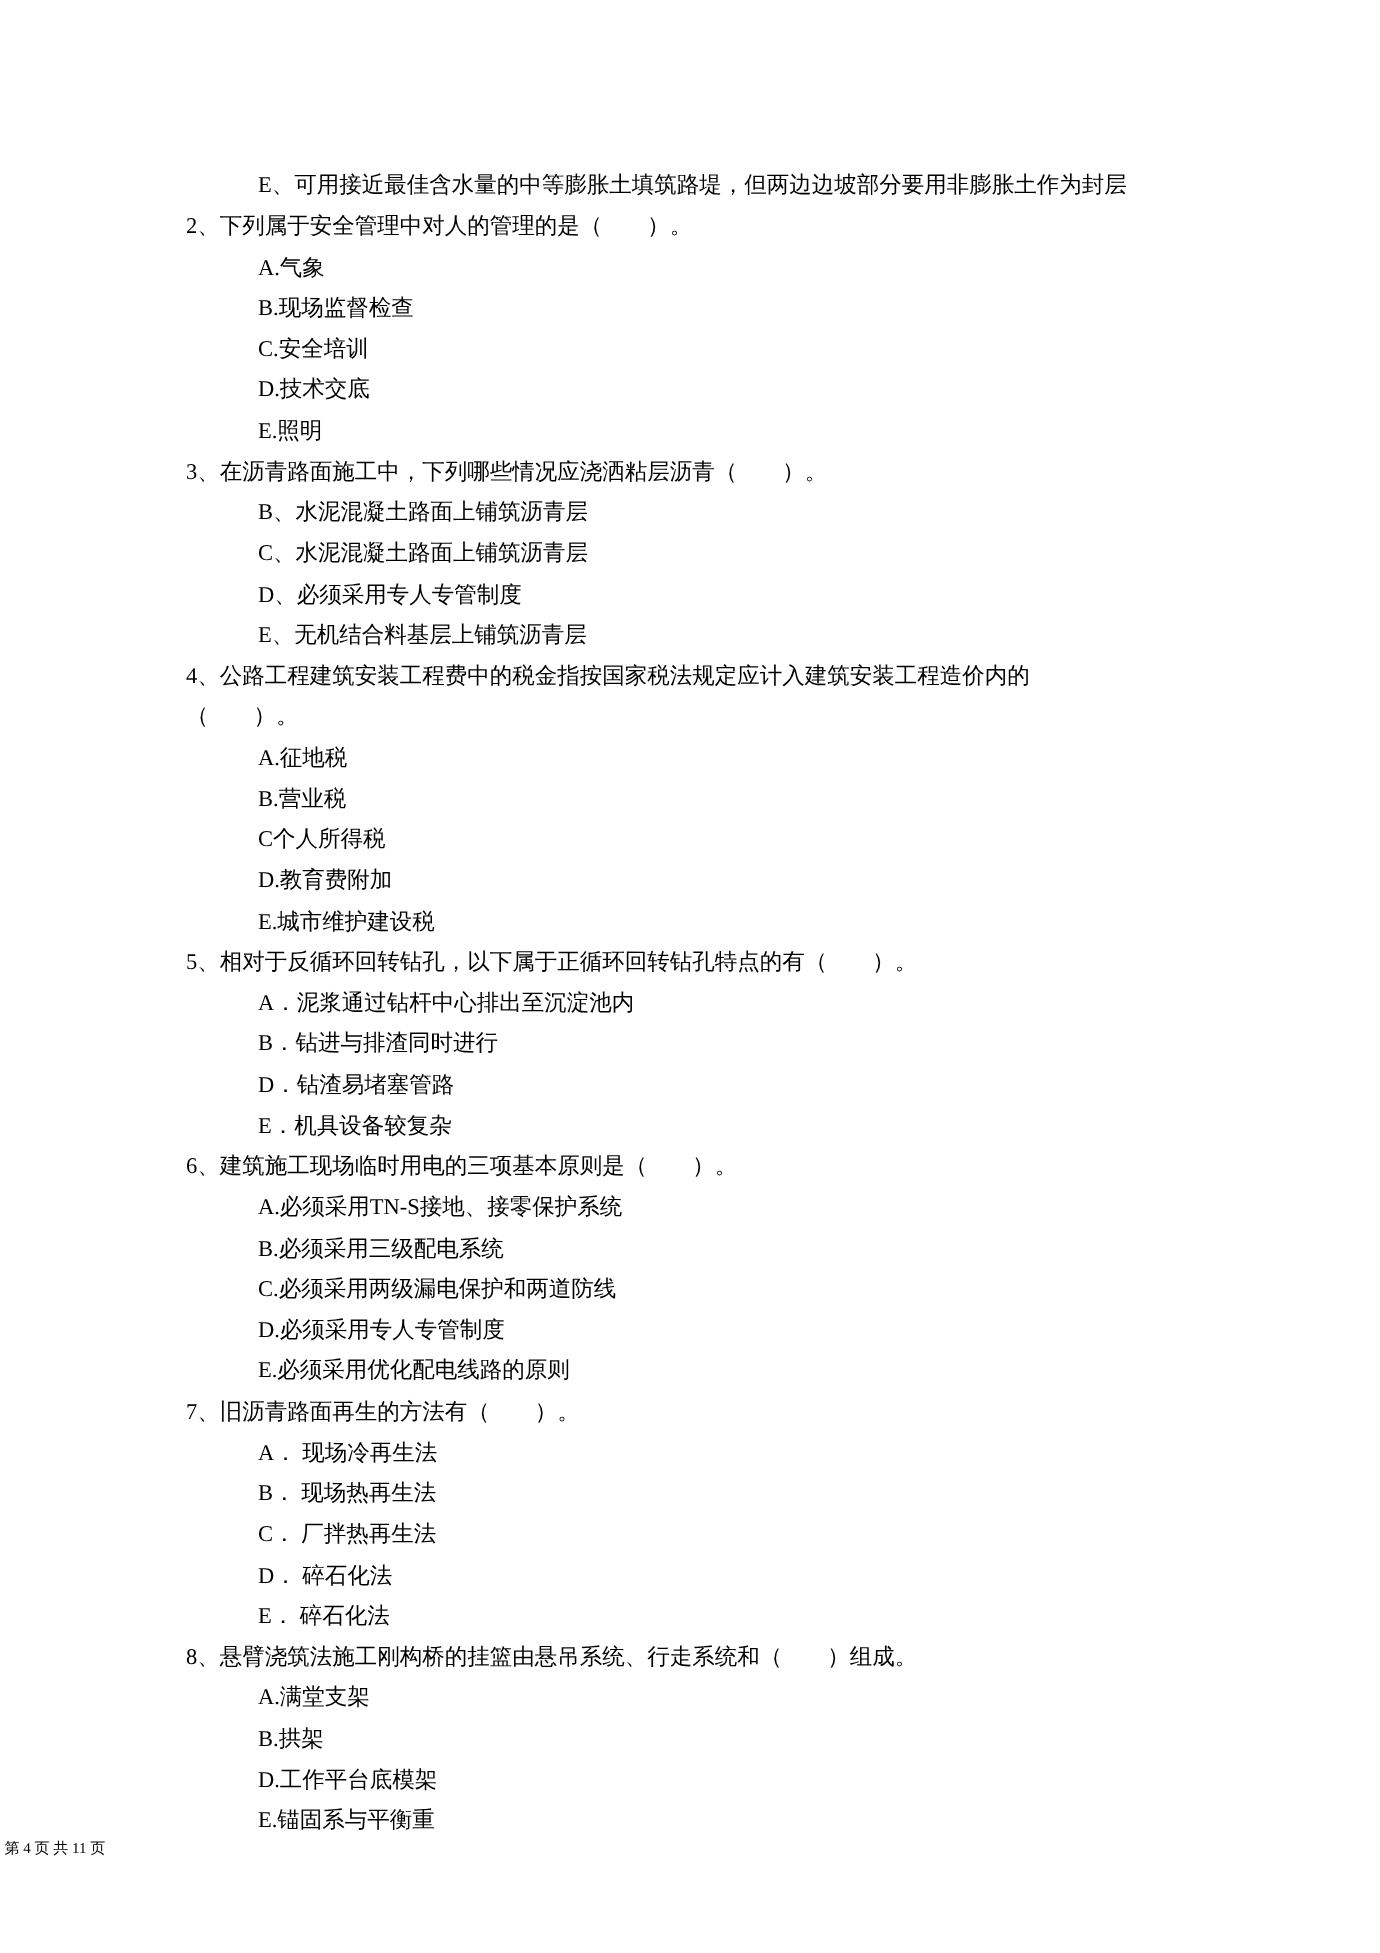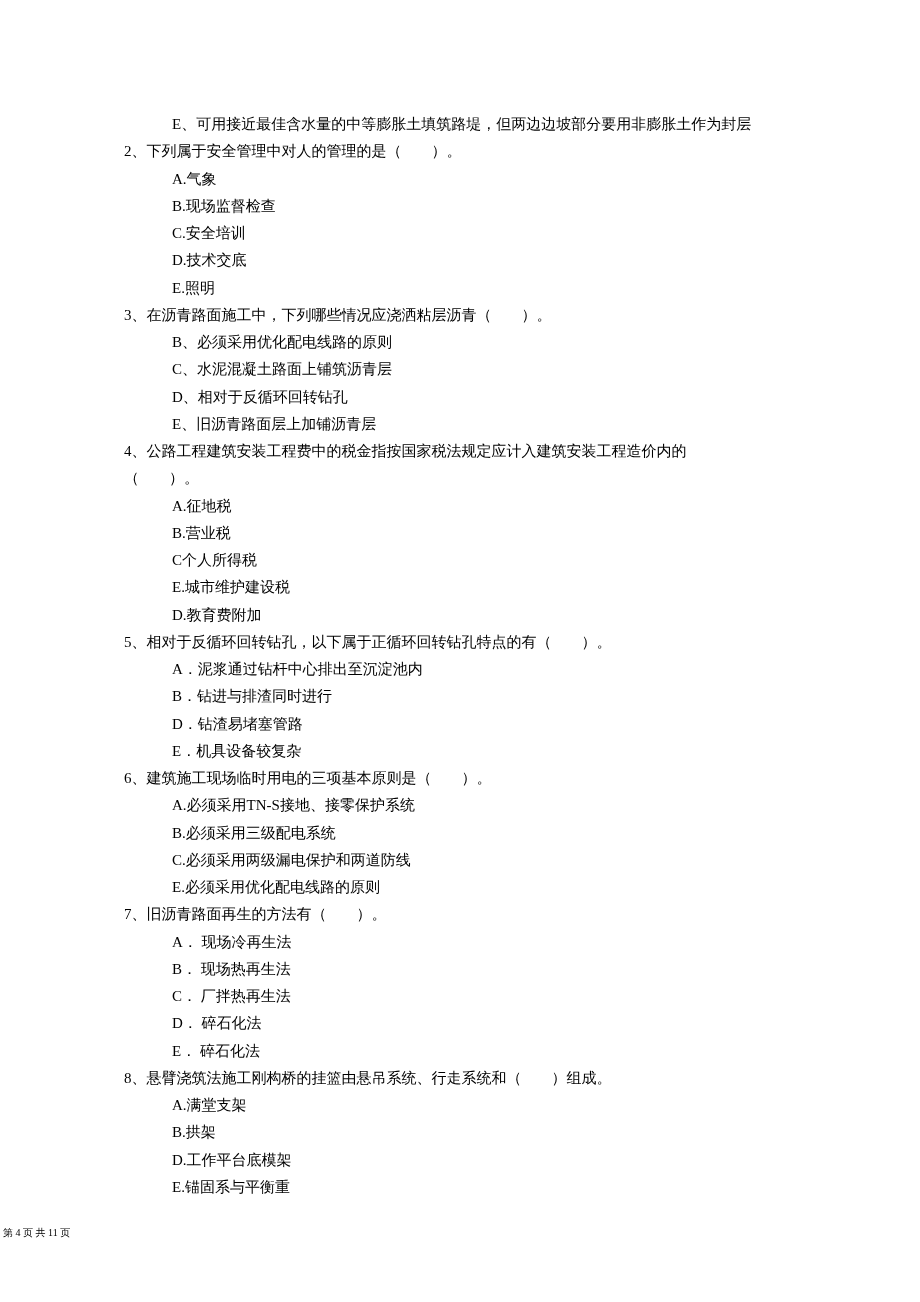--- a/index.html
+++ b/index.html
@@ -43,43 +43,44 @@
   <div class="option-line">E、可用接近最佳含水量的中等膨胀土填筑路堤，但两边边坡部分要用非膨胀土作为封层</div>
 
   <div class="question-line">2、下列属于安全管理中对人的管理的是（　　）。</div>
   <div class="option-line">A.气象</div>
   <div class="option-line">B.现场监督检查</div>
   <div class="option-line">C.安全培训</div>
   <div class="option-line">D.技术交底</div>
   <div class="option-line">E.照明</div>
 
   <div class="question-line">3、在沥青路面施工中，下列哪些情况应浇洒粘层沥青（　　）。</div>
-  <div class="option-line">B、必须采用优化配电线路的原则</div>
+  <div class="option-line">B、水泥混凝土路面上铺筑沥青层</div>
   <div class="option-line">C、水泥混凝土路面上铺筑沥青层</div>
-  <div class="option-line">D、相对于反循环回转钻孔</div>
-  <div class="option-line">E、旧沥青路面层上加铺沥青层</div>
+  <div class="option-line">D、必须采用专人专管制度</div>
+  <div class="option-line">E、无机结合料基层上铺筑沥青层</div>
 
   <div class="question-line">4、公路工程建筑安装工程费中的税金指按国家税法规定应计入建筑安装工程造价内的</div>
   <div class="question-line">（　　）。</div>
   <div class="option-line">A.征地税</div>
   <div class="option-line">B.营业税</div>
   <div class="option-line">C个人所得税</div>
+  <div class="option-line">D.教育费附加</div>
   <div class="option-line">E.城市维护建设税</div>
-  <div class="option-line">D.教育费附加</div>
 
   <div class="question-line">5、相对于反循环回转钻孔，以下属于正循环回转钻孔特点的有（　　）。</div>
   <div class="option-line">A．泥浆通过钻杆中心排出至沉淀池内</div>
   <div class="option-line">B．钻进与排渣同时进行</div>
   <div class="option-line">D．钻渣易堵塞管路</div>
   <div class="option-line">E．机具设备较复杂</div>
 
   <div class="question-line">6、建筑施工现场临时用电的三项基本原则是（　　）。</div>
   <div class="option-line">A.必须采用TN-S接地、接零保护系统</div>
   <div class="option-line">B.必须采用三级配电系统</div>
   <div class="option-line">C.必须采用两级漏电保护和两道防线</div>
+  <div class="option-line">D.必须采用专人专管制度</div>
   <div class="option-line">E.必须采用优化配电线路的原则</div>
 
   <div class="question-line">7、旧沥青路面再生的方法有（　　）。</div>
   <div class="option-line">A． 现场冷再生法</div>
   <div class="option-line">B． 现场热再生法</div>
   <div class="option-line">C． 厂拌热再生法</div>
   <div class="option-line">D． 碎石化法</div>
   <div class="option-line">E． 碎石化法</div>
 
   <div class="question-line">8、悬臂浇筑法施工刚构桥的挂篮由悬吊系统、行走系统和（　　）组成。</div>

